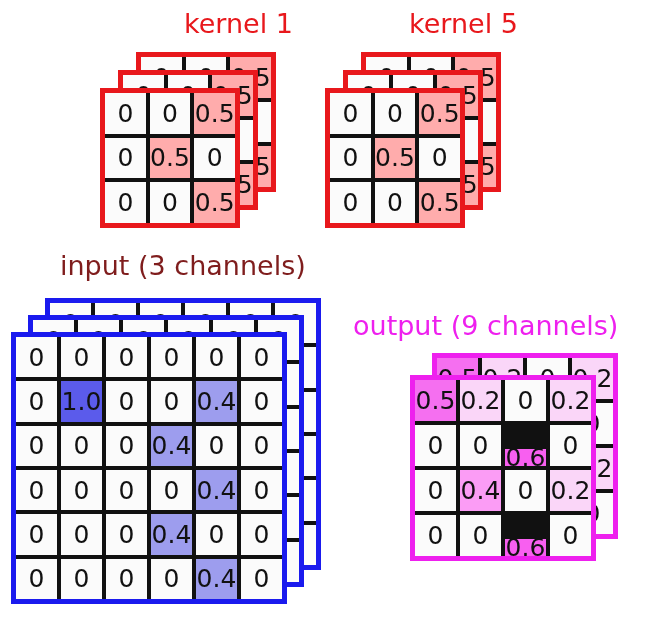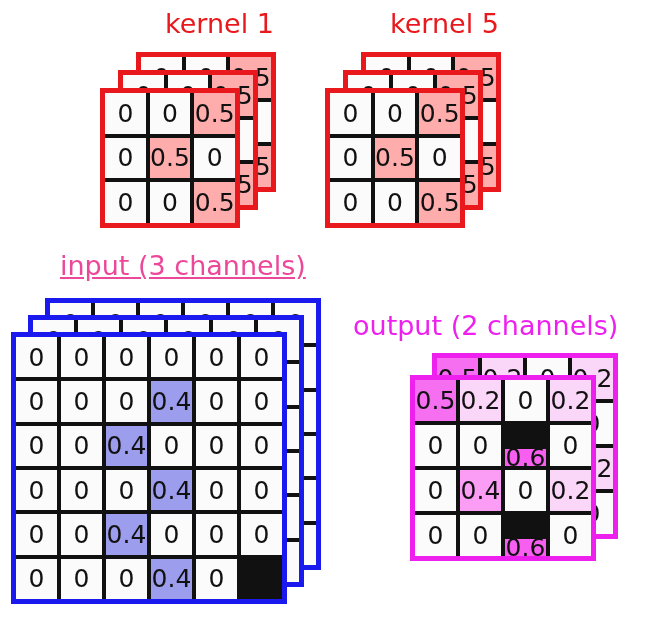--- a/index.html
+++ b/index.html
@@ -9,22 +9,22 @@
   }
   .stage{position:absolute;inset:0;}
 
   
   .group{position:absolute;}
 
   .caption{
     position:absolute;white-space:nowrap;font-size:27px;line-height:1;
     letter-spacing:0px;
   }
-  .cap-red{color:#e8181c;}
-  .cap-blue{color:#ec4899;text-decoration:underline;}
+  .cap-red{color:#e8181c;margin-left:19px;}
+  .cap-blue{color:#7f1d1d;}
   .cap-mag{color:#ee20ee;}
 
   
   .layer{position:absolute;background:#ffffff;box-sizing:border-box;}
   .layer.red{border:5px solid #e8181c;}
   .layer.blue{border:5px solid #1a1aee;}
   .layer.mag{border:5px solid #ee20ee;}
 
   .grid{display:grid;width:100%;height:100%;gap:4px;background:#111111;
         padding:0px;box-sizing:border-box;}
@@ -224,20 +224,21 @@
     </div>
     <div class="layer blue" id="in-l1" style="left:11px;top:332px;width:276px;height:272px;">
       <div class="grid g6">
           <div class="cell v0">0</div>
           <div class="cell v0">0</div>
           <div class="cell v0">0</div>
           <div class="cell v0">0</div>
           <div class="cell v0">0</div>
           <div class="cell v0">0</div>
           <div class="cell v0">0</div>
+          <div class="cell b10">1.0</div>
           <div class="cell v0">0</div>
           <div class="cell v0">0</div>
           <div class="cell b04">0.4</div>
           <div class="cell v0">0</div>
           <div class="cell v0">0</div>
           <div class="cell v0">0</div>
           <div class="cell v0">0</div>
           <div class="cell b04">0.4</div>
           <div class="cell v0">0</div>
           <div class="cell v0">0</div>
@@ -257,21 +258,21 @@
           <div class="cell v0">0</div>
           <div class="cell v0">0</div>
           <div class="cell v0">0</div>
           <div class="cell b04">0.4</div>
           <div class="cell v0">0</div>
         </div>
     </div>
   </div>
 
   <div class="group">
-    <div class="caption cap-mag" style="left:353px;top:312px;">output (2 channels)</div>
+    <div class="caption cap-mag" style="left:353px;top:312px;">output (9 channels)</div>
 
     <div class="layer mag" id="out-l2" style="left:432px;top:353px;width:186px;height:186px;">
       <div class="grid g4">
           <div class="cell m05">0.5</div>
           <div class="cell m02">0.2</div>
           <div class="cell v0">0</div>
           <div class="cell m02">0.2</div>
           <div class="cell v0">0</div>
           <div class="cell v0">0</div>
           <div class="cell m06">0.6</div>

